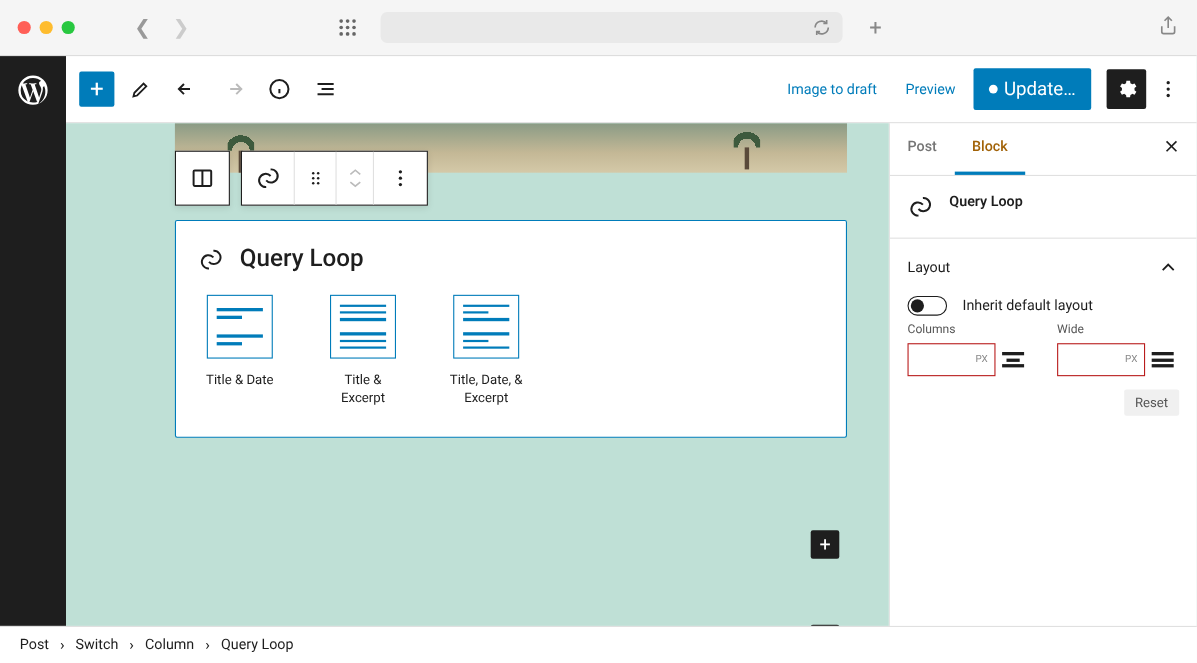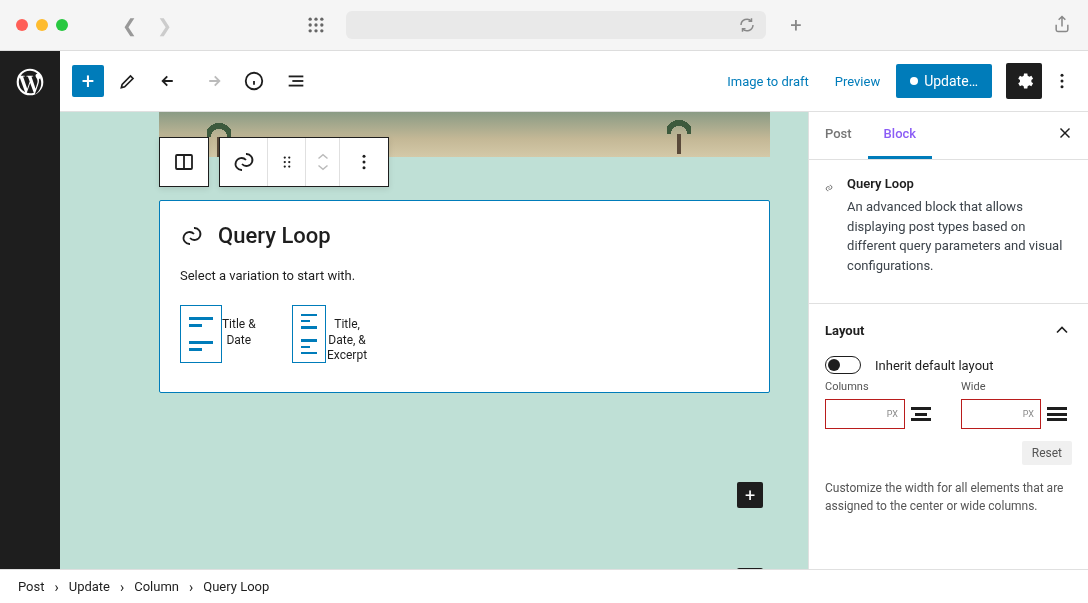--- a/index.html
+++ b/index.html
@@ -21,58 +21,58 @@
   .wp-rail { width: 60px; background: #1e1e1e; display: flex; align-items: flex-start; justify-content: center; padding-top: 15px; }
   .wp-logo { width: 32px; height: 32px; color: #fff; }
   .wp-logo svg { width:32px; height:32px; }
   .main-column { flex: 1; display: flex; flex-direction: column; min-width:0; }
   .topbar { height: 61px; border-bottom: 1px solid #e0e0e0; display: flex; align-items: center; padding: 0 12px; gap: 6px; }
   .topbar .spacer { flex: 1; }
   .btn-add { width: 32px; height: 32px; background: #007cba; color: #fff; display: flex; align-items: center; justify-content: center; border-radius: 2px; font-size: 22px; }
   .tool-btn { width: 36px; height: 36px; display: flex; align-items: center; justify-content: center; color: #1e1e1e; }
   .tool-btn.disabled { color: #bbb; }
   .link { color: #007cba; font-size: 13px; padding: 0 10px; }
-  .update-btn { background: #007cba; color: #fff; padding: 9px 14px; border-radius: 2px; font-size: 14px; display:flex; align-items:center; gap:6px; }
+  .update-btn { background: #007cba; color: #fff; padding: 9px 14px; border-radius: 2px; font-size: 17px; display:flex; align-items:center; gap:6px; }
   .update-btn .dot { width:8px; height:8px; border-radius:50%; background:#fff; display:inline-block; }
   .settings-btn { width: 36px; height: 36px; background: #1e1e1e; color: #fff; display: flex; align-items: center; justify-content: center; border-radius: 2px; margin-left: 8px; }
   .more-v { width: 28px; display:flex; align-items:center; justify-content:center; color:#1e1e1e; }
   .content-row { flex: 1; display: flex; min-height:0; }
   .canvas { flex: 1; background: #bfe0d6; position: relative; overflow:hidden; }
   .header-img { position:absolute; top:0; left:99px; width:611px; height:45px; background: linear-gradient(180deg, #8a9b85 0%, #c4b896 60%, #d4c9a8 100%); }
   .palm { position:absolute; width:40px; height:40px; }
   .palm::before { content:''; position:absolute; bottom:0; left:18px; width:4px; height:20px; background:#5a4a3a; }
   .palm::after { content:''; position:absolute; top:0; left:8px; width:24px; height:20px; background: radial-gradient(circle at 50% 100%, transparent 8px, #3d5a3d 8px, #3d5a3d 14px, transparent 14px); border-radius:50% 50% 0 0; }
   .block-toolbar { position:absolute; top:25px; left:99px; display:flex; gap:10px; }
   .tb-group { background:#fff; border:1px solid #1e1e1e; display:flex; height:50px; box-shadow: 0 2px 6px rgba(0,0,0,0.1); }
   .tb-btn { width:48px; display:flex; align-items:center; justify-content:center; border-right:1px solid #e0e0e0; }
   .tb-btn:last-child { border-right:none; }
   .query-block { position:absolute; top:88px; left:99px; width:611px; background:#fff; border:1.5px solid #007cba; border-radius:2px; padding: 22px 20px 28px; }
   .qb-head { display:flex; align-items:center; gap:14px; margin-bottom: 20px; }
   .qb-head .bigtitle { font-size: 22px; font-weight:500; }
   .qb-sub { font-size: 13px; color:#1e1e1e; margin-bottom: 22px; }
   .variations { display:flex; gap: 36px; }
-  .variation { display:flex; flex-direction:row; align-items:flex-start; width:76px; }
+  .variation { display:flex; flex-direction:column; align-items:center; width:76px; }
   .var-preview { width:60px; height:58px; border:1px solid #007cba; padding:8px; display:flex; flex-direction:column; justify-content:center; gap:4px; }
   .var-preview .line { height:3px; background:#007cba; }
   .var-preview .line.short { width:55%; }
   .var-preview .line.thick { height:6px; }
   .var-label { font-size:12px; text-align:center; margin-top:12px; line-height:1.3; }
   .add-fab { position:absolute; width:26px; height:26px; background:#1e1e1e; color:#fff; display:flex; align-items:center; justify-content:center; font-size:18px; border-radius:2px; }
   .sidebar { width: 280px; border-left:1px solid #e0e0e0; display:flex; flex-direction:column; overflow-y:auto; }
   .tabs { display:flex; height:48px; align-items:stretch; border-bottom:1px solid #e0e0e0; position:relative; }
   .tab { padding: 14px 16px 0; font-size:13px; color:#757575; font-weight:500; }
-  .tab.active { color:#8b5cf6; border-bottom:3px solid #007cba; }
+  .tab.active { color:#a16207; border-bottom:3px solid #007cba; }
   .tab-close { margin-left:auto; padding:12px 14px; color:#1e1e1e; }
   .blockinfo { padding: 16px; display:flex; gap:14px; align-items:flex-start; }
   .blockinfo-text { font-size:13px; }
   .blockinfo-title { font-weight:600; margin-bottom:6px; }
   .blockinfo-desc { color:#3c434a; line-height:1.5; margin-bottom:12px; }
   .blockinfo-link { color:#007cba; text-decoration:underline; }
   .panel { border-top:1px solid #e0e0e0; padding:16px; }
-  .panel-head { display:flex; justify-content:space-between; align-items:center; font-weight:700; margin-bottom:16px; cursor:pointer; }
+  .panel-head { display:flex; justify-content:space-between; align-items:center; font-weight:400; margin-bottom:16px; cursor:pointer; }
   .toggle-row { display:flex; align-items:center; gap:14px; margin-bottom:6px; }
   .toggle { width:36px; height:18px; border:1.5px solid #1e1e1e; border-radius:10px; position:relative; background:#fff; }
   .toggle .knob { position:absolute; width:12px; height:12px; background:#1e1e1e; border-radius:50%; top:1.5px; left:2px; }
   .size-row { display:flex; gap:10px; margin-bottom:12px; }
   .size-item { flex:0 0 100px; }
   .size-item label { font-size:11px; color:#555; display:block; margin-bottom:6px; }
   .size-input-wrap { display:flex; align-items:center; gap:6px; }
   .size-input { width:80px; height:30px; border:1px solid #b91c1c; display:flex; align-items:center; justify-content:flex-end; padding:0 6px; font-size:9px; color:#888; }
   .justify-icon { width:20px; height:20px; display:flex; flex-direction:column; justify-content:space-between; padding:3px 0; }
   .justify-icon .jline { height:3px; background:#1e1e1e; }
@@ -234,31 +234,42 @@
           </div>
         </div>
 
         <div class="query-block">
           <div class="qb-head">
             <svg viewBox="0 0 24 24" width="24" height="24" fill="none" stroke="#1e1e1e" stroke-width="1.8">
                 <path d="M14 4a6 6 0 1 1-4 10M10 20a6 6 0 1 1 4-10"></path>
               </svg>
             <span class="bigtitle">Query Loop</span>
           </div>
-          <div class="qb-sub">Select a variation to start with.</div>
           <div class="variations">
             <div class="variation">
               <div class="var-preview">
                 <div class="line"></div>
                   <div class="line short"></div>
                 <div style="height:6px"></div>
                 <div class="line"></div>
                   <div class="line short"></div>
               </div>
               <div class="var-label">Title &amp; Date</div>
+            </div>
+            <div class="variation">
+              <div class="var-preview">
+                <div class="line"></div>
+                  <div class="line"></div>
+                  <div class="line"></div>
+                <div style="height:4px"></div>
+                <div class="line"></div>
+                  <div class="line"></div>
+                  <div class="line"></div>
+              </div>
+              <div class="var-label">Title &amp; Excerpt</div>
             </div>
             <div class="variation">
               <div class="var-preview">
                 <div class="line"></div>
                   <div class="line short"></div>
                   <div class="line"></div>
                 <div style="height:4px"></div>
                 <div class="line"></div>
                   <div class="line short"></div>
                   <div class="line"></div>
@@ -283,21 +294,20 @@
               </svg>
           </div>
         </div>
 
         <div class="blockinfo">
           <svg viewBox="0 0 24 24" width="24" height="24" fill="none" stroke="#1e1e1e" stroke-width="1.8">
               <path d="M14 4a6 6 0 1 1-4 10M10 20a6 6 0 1 1 4-10"></path>
             </svg>
           <div class="blockinfo-text">
             <div class="blockinfo-title">Query Loop</div>
-            <div class="blockinfo-desc">An advanced block that allows displaying post types based on different query parameters and visual configurations.</div>
           </div>
         </div>
 
         <div class="panel">
           <div class="panel-head">
             <span>Layout</span>
             <svg viewBox="0 0 24 24" width="20" height="20" fill="none" stroke="#1e1e1e" stroke-width="2">
                 <path d="M6 15l6-6 6 6"></path>
               </svg>
           </div>
@@ -329,28 +339,27 @@
                   </div>
                 <div class="justify-icon">
                   <div class="jline" style="width:100%"></div>
                     <div class="jline" style="width:100%"></div>
                     <div class="jline" style="width:100%"></div>
                 </div>
               </div>
             </div>
           </div>
           <div class="reset-btn">Reset</div>
-          <div class="panel-desc">Customize the width for all elements that are assigned to the center or wide columns.</div>
         </div>
       </div>
     </div>
   </div>
 </div>
 
 <div class="breadcrumbs">
   <span>Post</span>
   <span class="crumb-sep">›</span>
-  <span>Update</span>
+  <span>Switch</span>
   <span class="crumb-sep">›</span>
   <span>Column</span>
   <span class="crumb-sep">›</span>
   <span>Query Loop</span>
 </div>
 
 </body></html>

